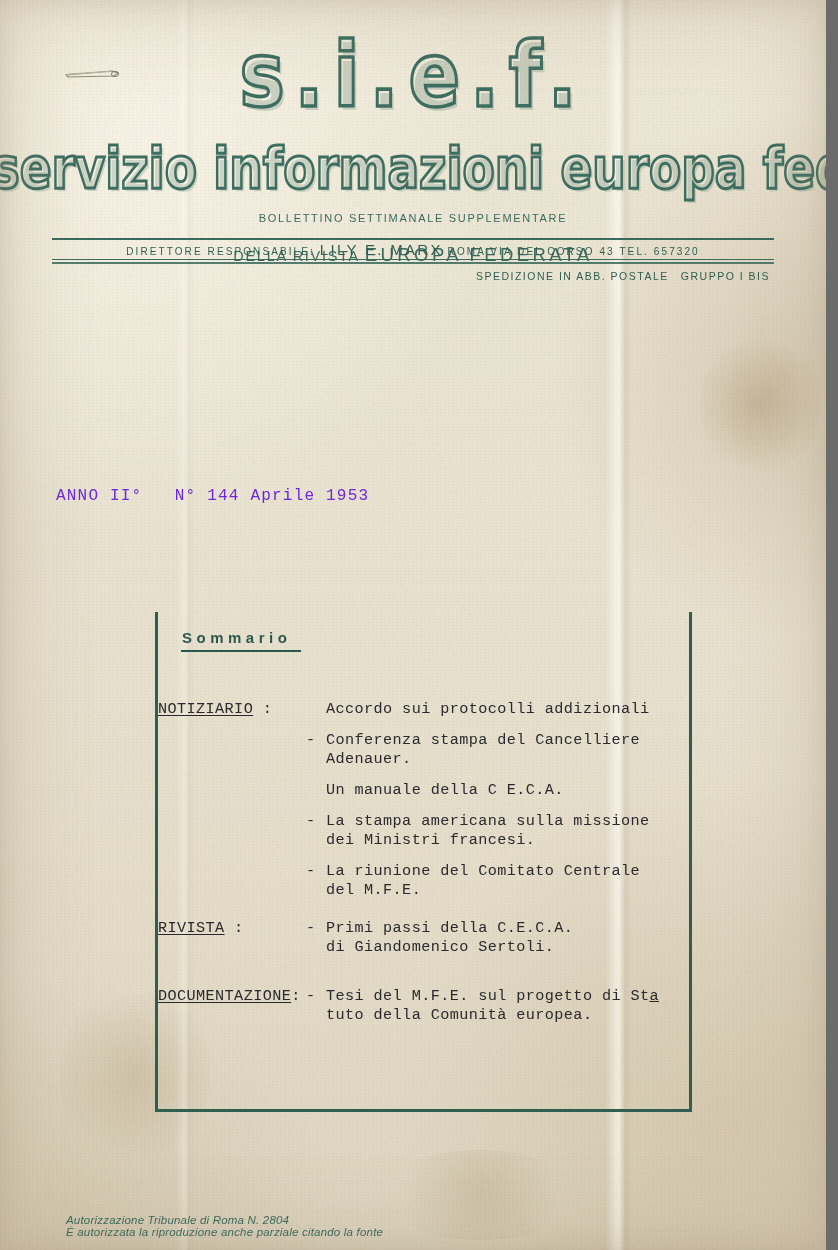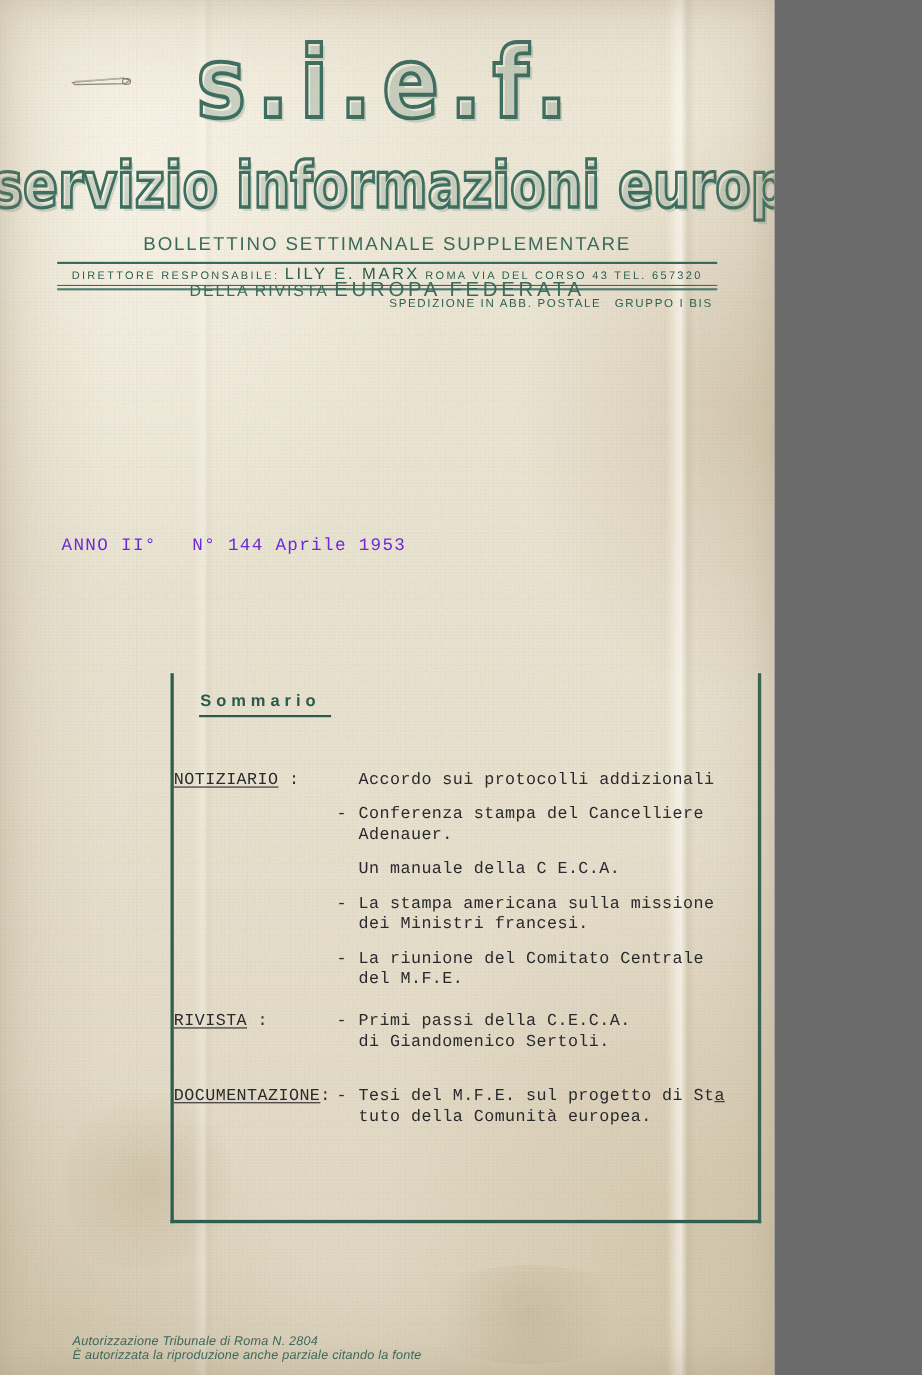--- a/index.html
+++ b/index.html
@@ -2,21 +2,21 @@
 <html><head>
 <meta charset="utf-8">
 <style>
   html, body {
     margin: 0;
     padding: 0;
     background: #6b6b6b;
   }
   .page {
     position: relative;
-    width: 704px;
+    width: 826px;
     height: 1250px;
     overflow: hidden;
     background: #e9e3d2;
     font-family: "Liberation Serif", serif;
   }
   
   .paper-base {
     position: absolute;
     inset: 0;
     background:
@@ -92,21 +92,21 @@
     transform: scaleY(1.25) scaleX(1.02);
     transform-origin: top center;
     white-space: nowrap;
   }
   .sub1, .sub2 {
     font-family: "Liberation Sans", sans-serif;
     color: #3a6a5c;
     white-space: nowrap;
   }
   .sub1 {
-    font-size: 17px;
+    font-size: 11px;
     letter-spacing: 1.7px;
     margin-top: 34px;
   }
   .sub2 {
     font-size: 14.5px;
     letter-spacing: 1.7px;
     margin-top: 20px;
   }
   .sub2 .big { font-size: 18.5px; letter-spacing: 3.4px; }
 

